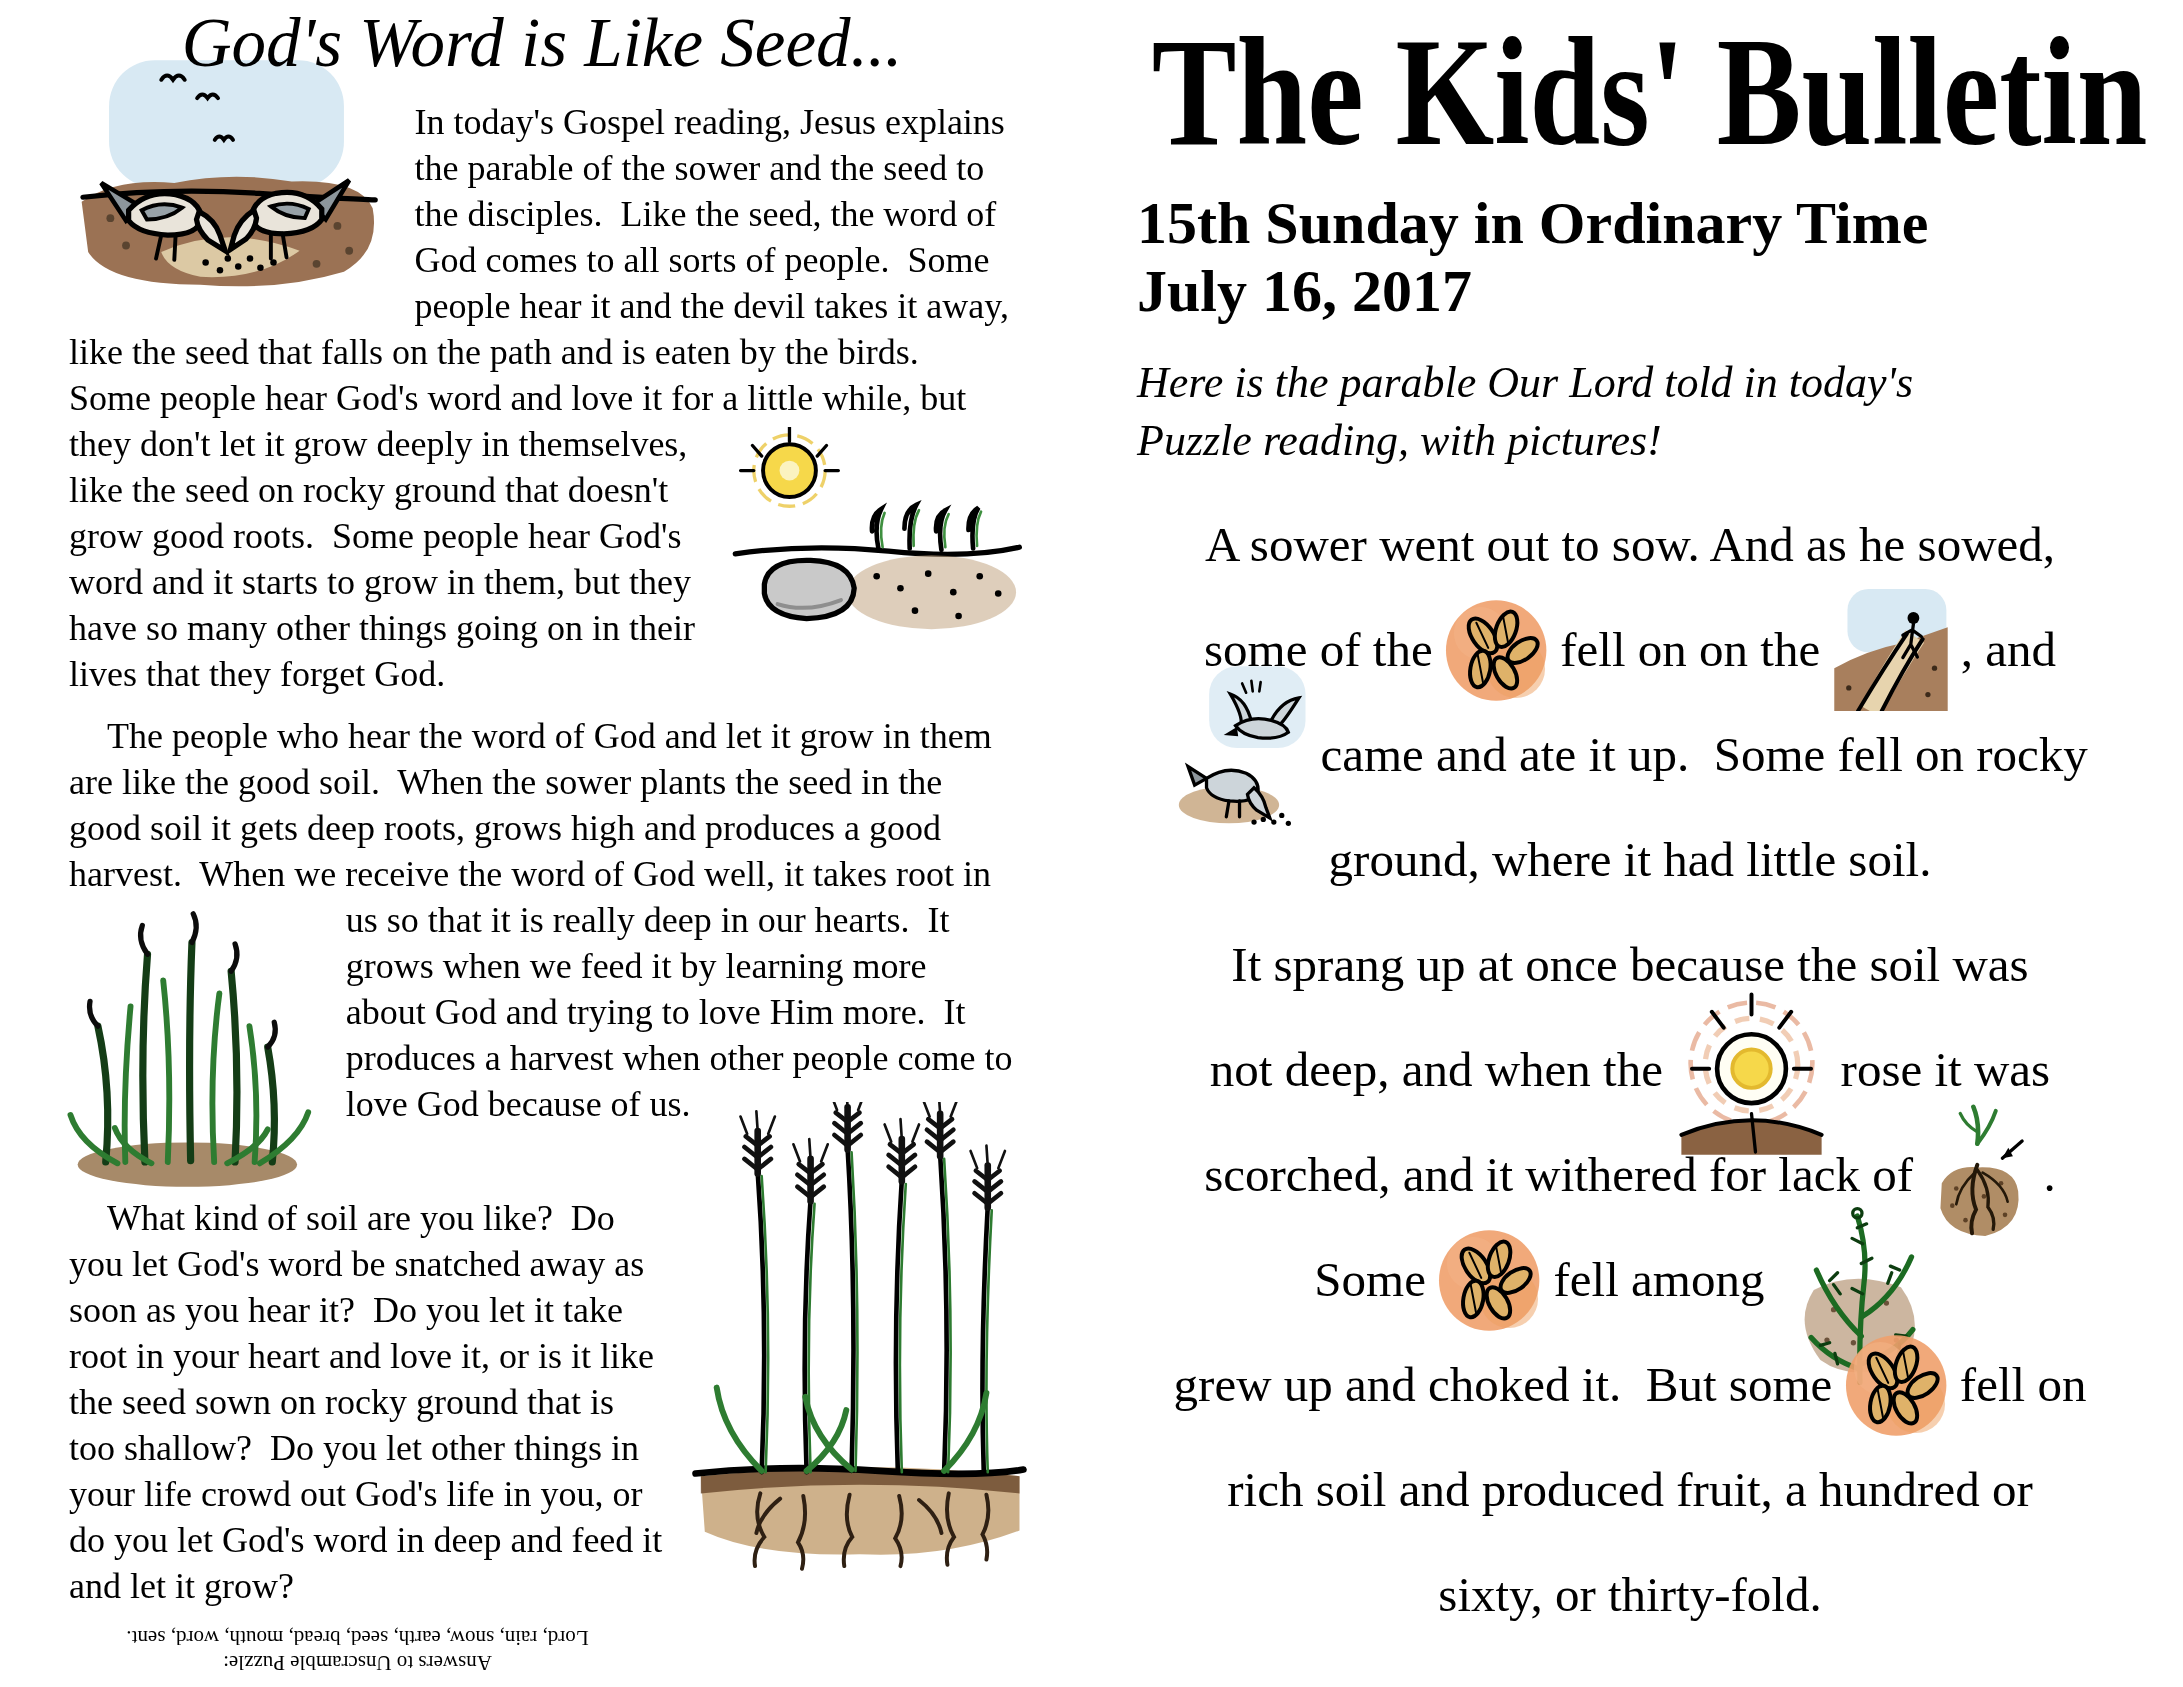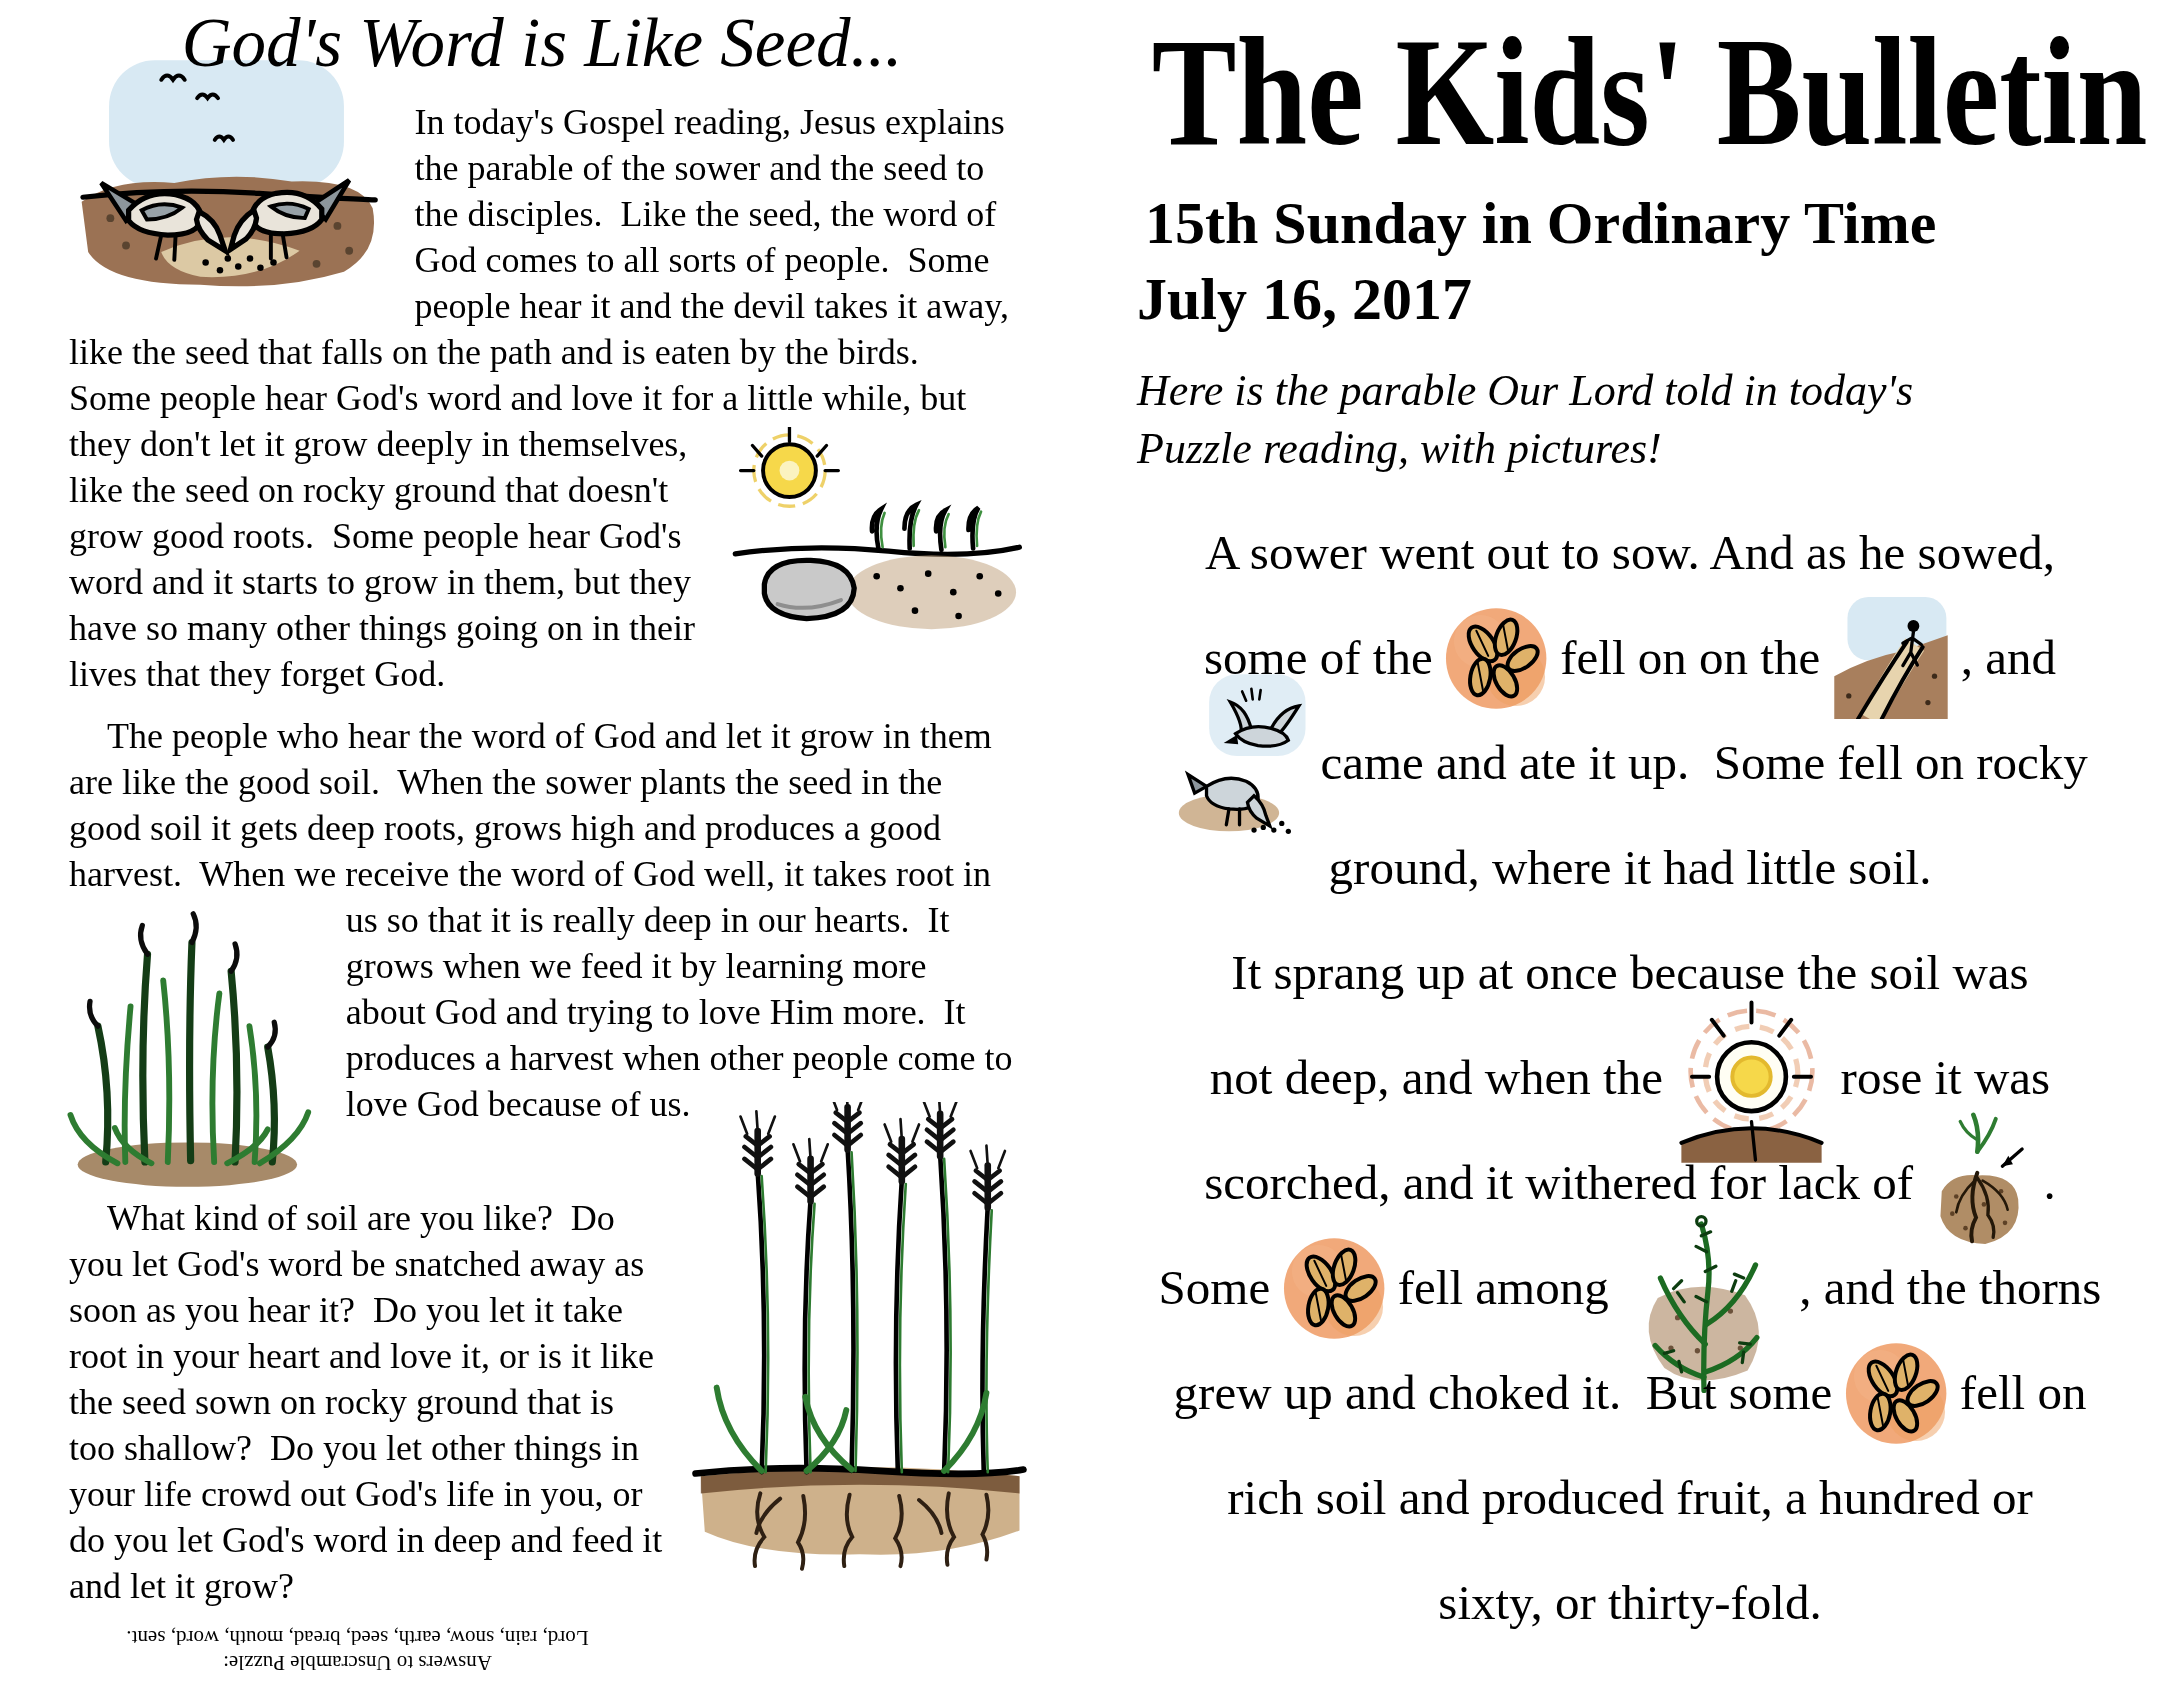--- a/index.html
+++ b/index.html
@@ -30,21 +30,21 @@
   .website{
     font-size:40px;font-weight:bold;font-style:italic;text-align:center;
     width:827px;margin:5.3px 0 0 26.5px;
   }
   
   .page-right{width:1092px;height:1435px;box-sizing:border-box;padding:17px 60px 0 46px;}
   .rtitle{
     font-weight:bold;font-size:131px;line-height:1.04;margin:0 0 37px 0;white-space:nowrap;
     transform:scale(0.97,1.18);transform-origin:50% 20%;
   }
-  .rsub{font-weight:bold;font-size:60px;line-height:1.13;margin:8px;}
+  .rsub{font-weight:bold;font-size:60px;line-height:1.13;margin:0;}
   .rdate{font-weight:bold;font-size:60px;line-height:1.13;margin:0;}
   .intro{font-style:italic;font-size:44px;line-height:1.32;margin-top:28px;}
   .story{margin-top:22.5px;}
   .sline{
     height:105px;display:flex;align-items:center;justify-content:center;gap:9.3px;
     font-size:49px;
   }
   .st{white-space:pre;}
   .sline svg{flex:none;}
   .in-seeds{width:109px;height:109px;margin:-8px 0;}
@@ -387,21 +387,20 @@
               <path d="M132 250Q90 210 64 150"></path>
               <path d="M134 220Q182 190 208 130"></path>
               <path d="M130 300Q86 286 56 252"></path>
               <path d="M132 292Q182 276 210 240"></path>
             </g>
             <g stroke="#0d3d10" stroke-width="5" stroke-linecap="round">
               <path d="M134 110l-16-8M132 140l16-8M134 186l-16-8M100 186l-10-14M84 166l12-12M172 170l6-16M190 150l-14-6M96 292l-4-16M188 278l2-16M126 86l14-6M70 264l14-4M200 250l-16-2"></path>
             </g>
             <circle cx="126" cy="64" r="7" fill="none" stroke="#0d3d10" stroke-width="5"></circle>
           </svg>
-          <span class="st">, and the thorns</span>
         </div>
 
       <div class="sline">
           <span class="st">grew up and choked it.  But some</span>
           <svg class="in-seeds" viewBox="0 0 165 165">
             <circle cx="82" cy="84" r="76" fill="#f0a06c" opacity="0.9"></circle>
             <circle cx="58" cy="58" r="40" fill="#f3b285" opacity="0.6"></circle>
             <circle cx="112" cy="112" r="44" fill="#eda05f" opacity="0.5"></circle>
             <g stroke="#000" stroke-width="6" fill="#dfb269">
               <ellipse cx="62" cy="62" rx="16" ry="30" transform="rotate(-35 62 62)"></ellipse>

